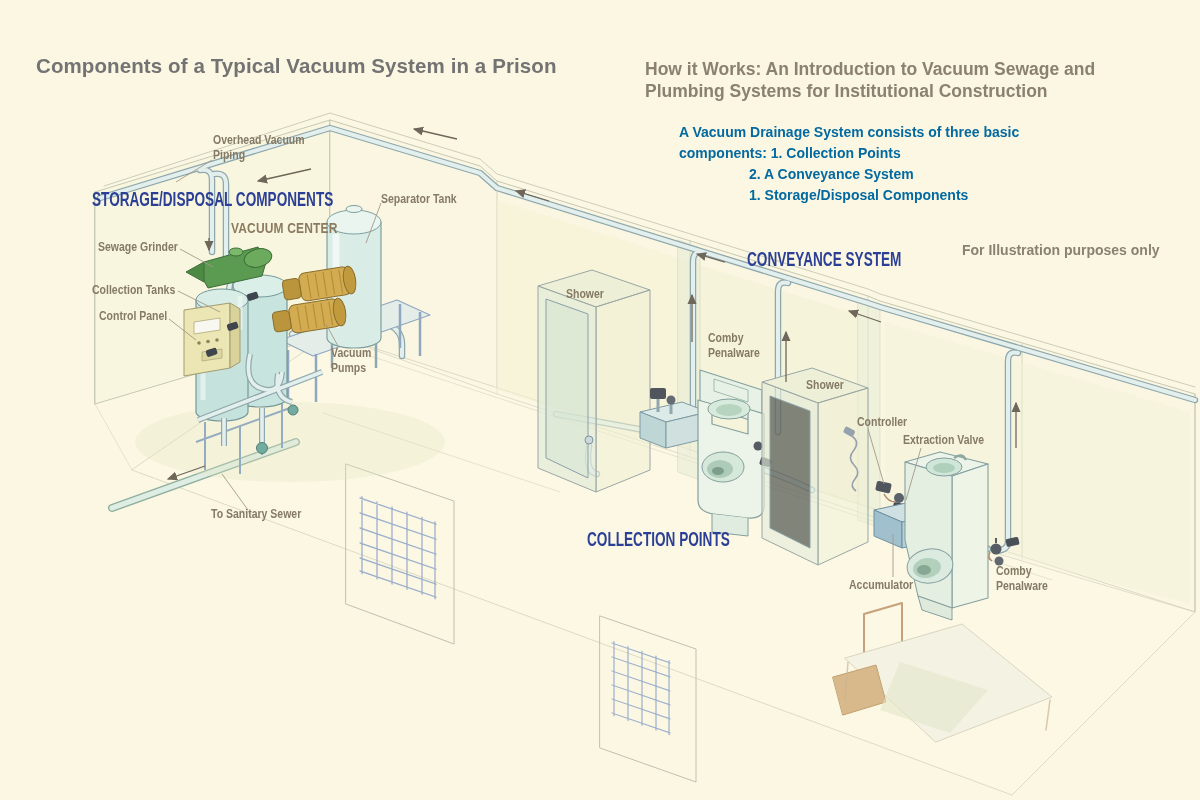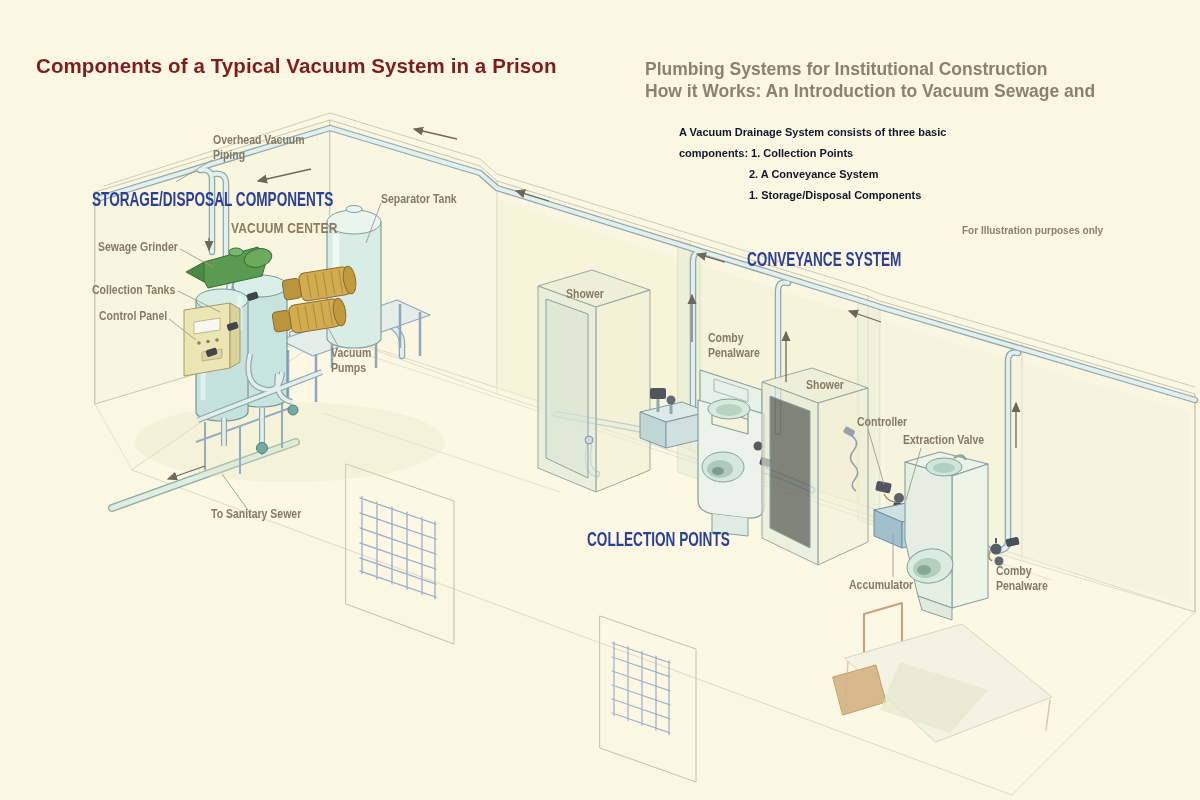--- a/index.html
+++ b/index.html
@@ -5,34 +5,34 @@
   html,body{margin:0;padding:0;}
   body{
     width:1200px;height:800px;position:relative;overflow:hidden;
     background:#fbf7e2;
     font-family:"Liberation Sans", sans-serif;
   }
   .page{position:absolute;inset:0;}
   svg.scene{position:absolute;left:0;top:0;}
   .title{
     position:absolute;left:36px;top:54px;
-    font-size:20.5px;font-weight:bold;color:#7f1d1d;letter-spacing:.1px;
+    font-size:20.5px;font-weight:bold;color:#737373;letter-spacing:.1px;
   }
   .subtitle{
     position:absolute;left:645px;top:58px;
     font-size:17.5px;font-weight:bold;color:#8b8171;line-height:22px;
   }
   .intro{
     position:absolute;left:679px;top:122px;
-    font-size:11px;font-weight:bold;color:#0f172a;line-height:21px;
+    font-size:14px;font-weight:bold;color:#0369a1;line-height:21px;
   }
   .intro .ind{margin-left:70px;}
   .disclaimer{
-    position:absolute;left:962px;top:225px;
-    font-size:10px;font-weight:bold;color:#8b8171;
+    position:absolute;left:962px;top:242px;
+    font-size:14px;font-weight:bold;color:#8b8171;
   }
   .lbl{
     position:absolute;font-weight:bold;font-size:12.5px;line-height:15px;
     color:#857a65;transform:scaleX(.84);transform-origin:left top;white-space:nowrap;
   }
   .lbl-caps{
     position:absolute;font-weight:bold;font-size:15px;color:#8b7b60;
     transform:scaleX(.8);transform-origin:left top;white-space:nowrap;letter-spacing:.2px;
   }
   .lbl-blue{
@@ -283,22 +283,22 @@
     <path d="M1016,448 L1016,403" marker-end="url(#ah)"></path>
     <path d="M311,169 L258,181" marker-end="url(#ah)"></path>
     <path d="M205,466 L168,479" marker-end="url(#ah)"></path>
     <path d="M209,238 L209,250" marker-end="url(#ah)"></path>
   </g>
 </svg>
 
   <div class="title">Components of a Typical Vacuum System in a Prison</div>
 
   <div class="subtitle">
+    <div>How it Works: An Introduction to Vacuum Sewage and</div>
     <div>Plumbing Systems for Institutional Construction</div>
-    <div>How it Works: An Introduction to Vacuum Sewage and</div>
   </div>
 
   <div class="intro">
     <div>A Vacuum Drainage System consists of three basic</div>
     <div>components: 1. Collection Points</div>
     <div class="ind">2. A Conveyance System</div>
     <div class="ind">1. Storage/Disposal Components</div>
   </div>
 
   <div class="disclaimer">For Illustration purposes only</div>

